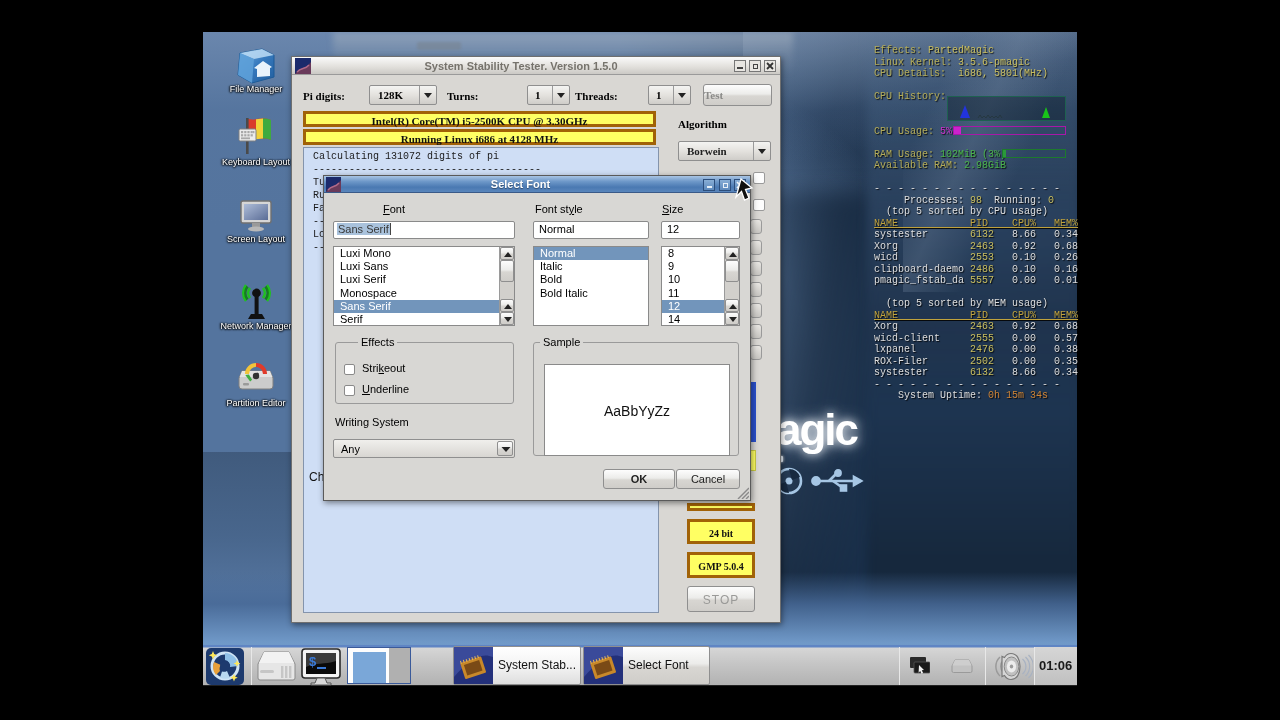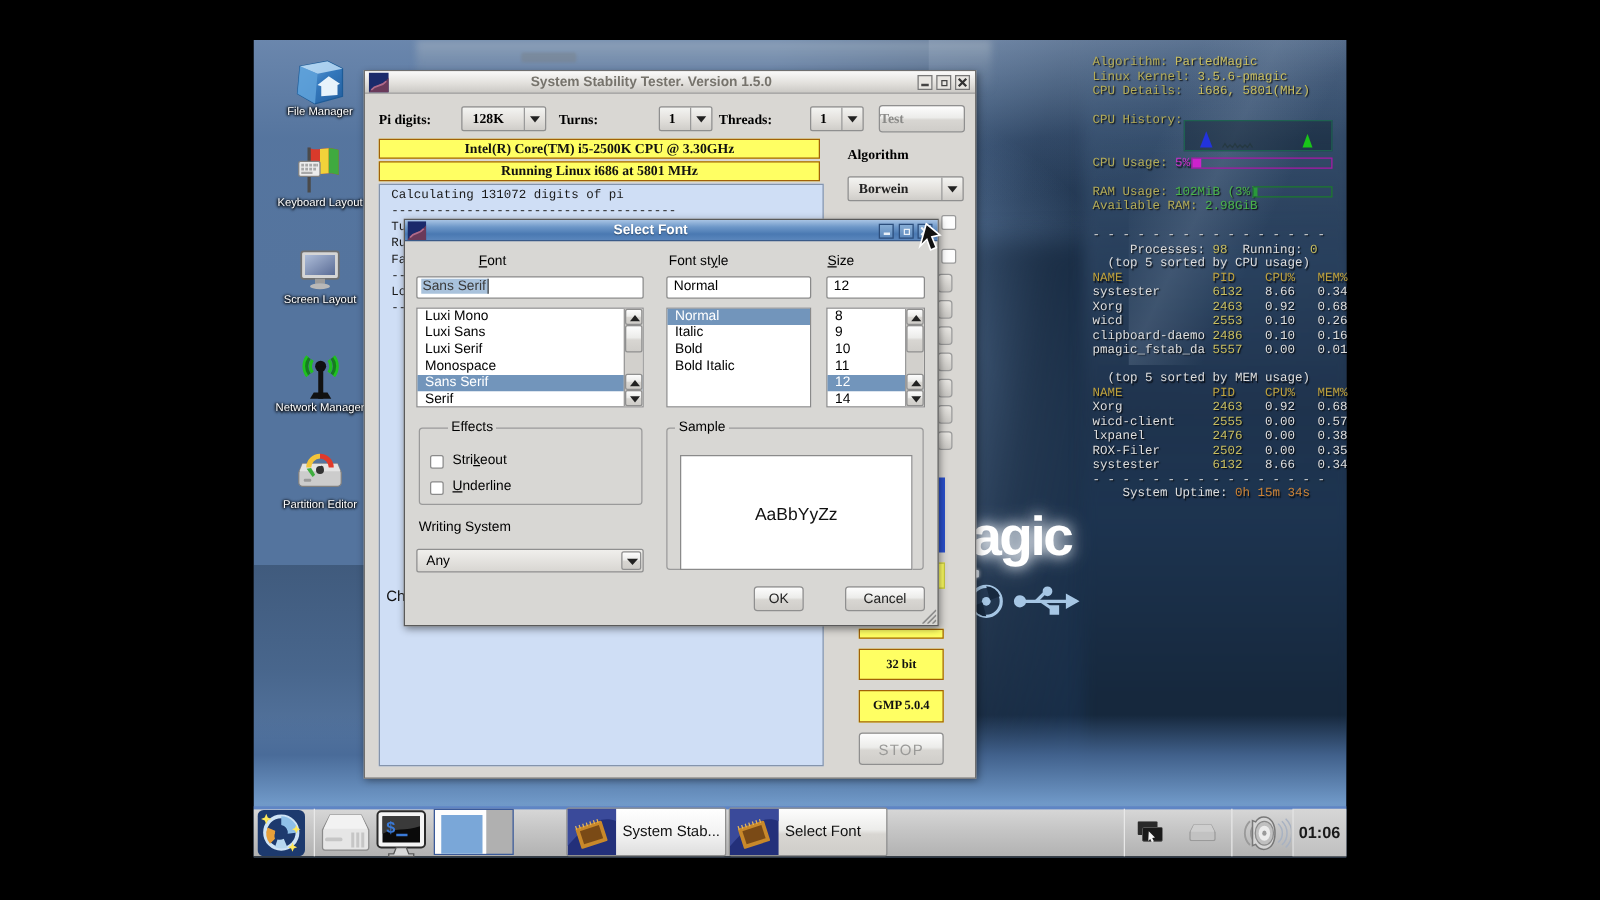--- a/index.html
+++ b/index.html
@@ -35,35 +35,35 @@
   .dlabel { position:absolute; color:#fff; font-size:9px; text-align:center; width:110px;
     text-shadow:0 1px 2px #000, 1px 0 2px #000, -1px 0 2px #000; }
   
   #conky { position:absolute; left:874px; top:45px; color:#ddd;
     font-family:"Liberation Mono", monospace; font-size:10px; line-height:11.5px; white-space:pre;
     text-shadow:1px 1px 1px rgba(0,0,0,.85); }
   #conky .lb { color:#b3ab57; }
   #conky .yv { color:#c8bd5e; }
   #conky .mg { color:#cc2fcc; }
   #conky .gr { color:#49b349; }
-  #conky .gd { color:#bfa23d; }
+  #conky .gd { color:#bfa23d;text-decoration:underline; }
   #conky .or { color:#cd8335; }
   .cbar { position:absolute; }
   
   .win { position:absolute; background:#d9d7d3; border:1px solid #6f6f6f;
     box-shadow:1px 2px 6px rgba(0,0,0,.45); }
   .gbtn { background:linear-gradient(180deg,#fdfdfd 0%,#ececea 45%,#d8d6d2 55%,#cfcdc9 100%);
     border:1px solid #8f8f8f; border-radius:3px; }
   .combo { position:absolute; background:linear-gradient(180deg,#f4f4f2 0%,#e4e2de 50%,#cfcdc9 100%);
     border:1px solid #8f8f8f; border-radius:2px; }
   .combo .arr { position:absolute; right:0; top:0; bottom:0; width:17px;
     border-left:1px solid #9a9a9a; }
   .combo .arr:after { content:""; position:absolute; left:4px; top:7px;
     border-left:4px solid transparent; border-right:4px solid transparent; border-top:5px solid #222; }
-  .ylw { position:absolute; background:#ffff63; border:1px solid #a16207;
+  .ylw { position:absolute; background:#ffff63; border:3px solid #a16207;
     font-family:"Liberation Serif", serif; font-weight:bold; color:#111;
     text-align:center; }
 </style>
 </head>
 <body>
   <div id="desk">
     <div id="wp1"></div>
     <div id="wpdark"></div>
     <div id="wpdark2"></div>
     <div id="wpstreak"></div>
@@ -169,21 +169,21 @@
     <path d="M5 12 h28 l2.4 6 h-32.8 Z" fill="#e3e3e3"></path>
     <path d="M19 4 a11 11 0 0 1 11 11 h-4 a7.5 7.5 0 0 0 -7 -7.3 Z" fill="#e03a2a"></path>
     <path d="M19 4 a11 11 0 0 0 -11 11 h4 a7.5 7.5 0 0 1 7 -7.3 Z" fill="#f2c43a"></path>
     <path d="M8.3 16 l3.6 -.6 3.2 5.4 -2 1.8 Z" fill="#3fae3f"></path>
     <circle cx="19" cy="17" r="3.2" fill="#333"></circle>
     <rect x="18" y="13.4" width="2" height="4" transform="rotate(35 19 17)" fill="#333"></rect>
     <rect x="6" y="24" width="6" height="2.4" rx="1" fill="#9a9a9a"></rect>
   </svg>
   <div class="dlabel" style="left:201px;top:398px;">Partition Editor</div>
 
-  <div id="conky"><span class="lb">Algorithm:</span> <span class="yv">PartedMagic</span>
+  <div id="conky"><span class="lb">Effects:</span> <span class="yv">PartedMagic</span>
 <span class="lb">Linux Kernel:</span> <span class="yv">3.5.6-pmagic</span>
 <span class="lb">CPU Details:</span>  <span class="yv">i686, 5801(MHz)</span>
 
 <span class="lb">CPU History:</span>
 
 
 <span class="lb">CPU Usage:</span> <span class="mg">5%</span>
 
 <span class="lb">RAM Usage:</span> <span class="gr">102MiB (3%)</span>
 <span class="lb">Available RAM:</span> <span class="gr">2.98GiB</span>
@@ -254,21 +254,21 @@
     </div>
     <span class="abs" style="left:283px;top:33px;font-family:'Liberation Serif',serif;font-weight:bold;font-size:11px;">Threads:</span>
     <div class="combo" style="left:356px;top:28px;width:43px;height:20px;">
       <span class="abs" style="left:7px;top:3px;font-family:'Liberation Serif',serif;font-weight:bold;font-size:11px;">1</span>
       <div class="arr"></div>
     </div>
     <div class="abs gbtn" style="left:411px;top:27px;width:69px;height:22px;">
       <span class="abs" style="left:0;right:0;top:4px;font-family:'Liberation Serif',serif;font-weight:bold;font-size:11px;color:#8a8a88;">Test</span>
     </div>
     <div class="ylw" style="left:11px;top:54px;width:353px;height:16px;font-size:11px;padding-top:1px;">Intel(R) Core(TM) i5-2500K CPU @ 3.30GHz</div>
-    <div class="ylw" style="left:11px;top:72px;width:353px;height:16px;font-size:11px;padding-top:1px;">Running Linux i686 at 5801 MHz</div>
+    <div class="ylw" style="left:11px;top:72px;width:353px;height:16px;font-size:11px;padding-top:1px;">Running Linux i686 at 4128 MHz</div>
     <span class="abs" style="left:386px;top:61px;font-family:'Liberation Serif',serif;font-weight:bold;font-size:11px;">Algorithm</span>
     <div class="combo" style="left:386px;top:84px;width:93px;height:20px;">
       <span class="abs" style="left:8px;top:3px;font-family:'Liberation Serif',serif;font-weight:bold;font-size:11px;color:#222;">Borwein</span>
       <div class="arr"></div>
     </div>
     <div class="abs" id="logarea" style="left:11px;top:90px;width:356px;height:466px;background:#cfdef5;border:1px solid #8494ac;overflow:hidden;">
       <pre style="font-family:'Liberation Mono',monospace;font-size:10px;line-height:13px;color:#1a1a1a;margin:2px 0 0 9px;">Calculating 131072 digits of pi
 --------------------------------------
 Turns: 1
 Running Borwein algorithm
@@ -284,21 +284,21 @@
     <div class="abs" style="left:458px;top:183px;width:12px;height:15px;background:linear-gradient(180deg,#e8e6e2,#c8c6c2);border:1px solid #9a9a9a;border-radius:3px;"></div>
     <div class="abs" style="left:458px;top:204px;width:12px;height:15px;background:linear-gradient(180deg,#e8e6e2,#c8c6c2);border:1px solid #9a9a9a;border-radius:3px;"></div>
     <div class="abs" style="left:458px;top:225px;width:12px;height:15px;background:linear-gradient(180deg,#e8e6e2,#c8c6c2);border:1px solid #9a9a9a;border-radius:3px;"></div>
     <div class="abs" style="left:458px;top:246px;width:12px;height:15px;background:linear-gradient(180deg,#e8e6e2,#c8c6c2);border:1px solid #9a9a9a;border-radius:3px;"></div>
     <div class="abs" style="left:458px;top:267px;width:12px;height:15px;background:linear-gradient(180deg,#e8e6e2,#c8c6c2);border:1px solid #9a9a9a;border-radius:3px;"></div>
     <div class="abs" style="left:458px;top:288px;width:12px;height:15px;background:linear-gradient(180deg,#e8e6e2,#c8c6c2);border:1px solid #9a9a9a;border-radius:3px;"></div>
     <div class="abs" style="left:456px;top:325px;width:8px;height:60px;background:#2a50cc;"></div>
     <div class="abs" style="left:457px;top:393px;width:7px;height:21px;background:#ffff63;border:1px solid #c9c943;"></div>
     <span class="abs" style="left:17px;top:413px;font-size:12px;color:#111;">Ch</span>
     <div class="ylw" style="left:395px;top:446px;width:68px;height:8px;"></div>
-    <div class="ylw" style="left:395px;top:462px;width:68px;height:25px;font-size:10px;padding-top:6px;">32 bit</div>
+    <div class="ylw" style="left:395px;top:462px;width:68px;height:25px;font-size:10px;padding-top:6px;">24 bit</div>
     <div class="ylw" style="left:395px;top:495px;width:68px;height:26px;font-size:10px;padding-top:6px;">GMP 5.0.4</div>
     <div class="abs gbtn" style="left:395px;top:529px;width:68px;height:26px;">
       <span class="abs" style="left:0;right:0;text-align:center;top:6px;font-size:12px;color:#9a9a98;letter-spacing:1px;">STOP</span>
     </div>
   </div>
 
   <div class="win" id="dlg" style="left:323px;top:175px;width:428px;height:326px;background:#d8d7d4;border-color:#5a5a5a;">
     <div class="abs" style="left:0;top:0;width:100%;height:17px;
         background:linear-gradient(180deg,#a8c4e4 0%,#6d97c8 35%,#4a79b2 70%,#5a86bc 100%);border-bottom:1px solid #3a5a88;">
       <svg class="abs" style="left:2px;top:1px;" width="15" height="15" viewBox="0 0 15 15">
@@ -387,21 +387,21 @@
         <span class="abs" style="left:0;right:0;top:38px;text-align:center;font-size:14px;color:#111;">AaBbYyZz</span>
       </div>
     </fieldset>
     <span class="abs" style="left:11px;top:240px;font-size:11px;">Writing System</span>
     <div class="combo" style="left:9px;top:263px;width:182px;height:19px;background:linear-gradient(180deg,#f0efec,#d8d6d2);">
       <span class="abs" style="left:7px;top:3px;font-size:11px;">Any</span>
       <div class="abs gbtn" style="right:1px;top:1px;width:16px;height:15px;border-radius:2px;"><svg width="16" height="15">
           <path d="M8 10 l4.5 -5 h-9 Z" fill="#222"></path>
         </svg></div>
     </div>
-    <div class="abs gbtn" style="left:279px;top:293px;width:40px;height:20px;">
+    <div class="abs gbtn" style="left:279px;top:293px;width:72px;height:20px;font-weight:bold;">
       <span class="abs" style="left:0;right:0;text-align:center;top:3px;font-size:11px;color:#222;">OK</span>
     </div>
     <div class="abs gbtn" style="left:352px;top:293px;width:64px;height:20px;">
       <span class="abs" style="left:0;right:0;text-align:center;top:3px;font-size:11px;color:#222;">Cancel</span>
     </div>
     <svg class="abs" style="right:1px;bottom:1px;" width="13" height="13" viewBox="0 0 13 13">
       <g stroke="#8a8a8a" stroke-width="1.4">
         <line x1="2" y1="13" x2="13" y2="2"></line>
         <line x1="6" y1="13" x2="13" y2="6"></line>
         <line x1="10" y1="13" x2="13" y2="10"></line>

